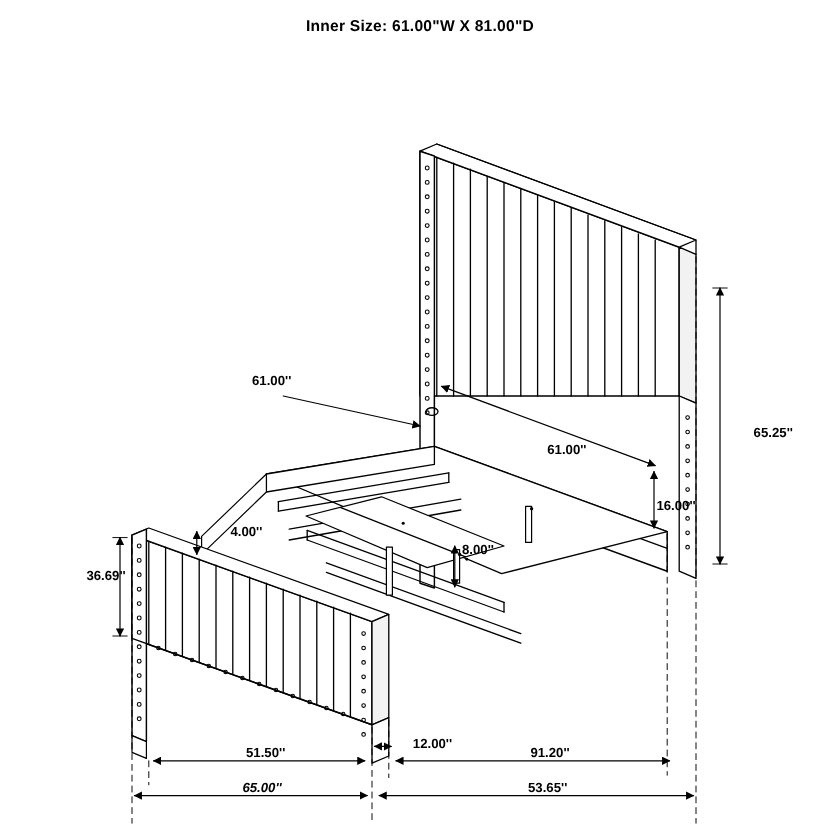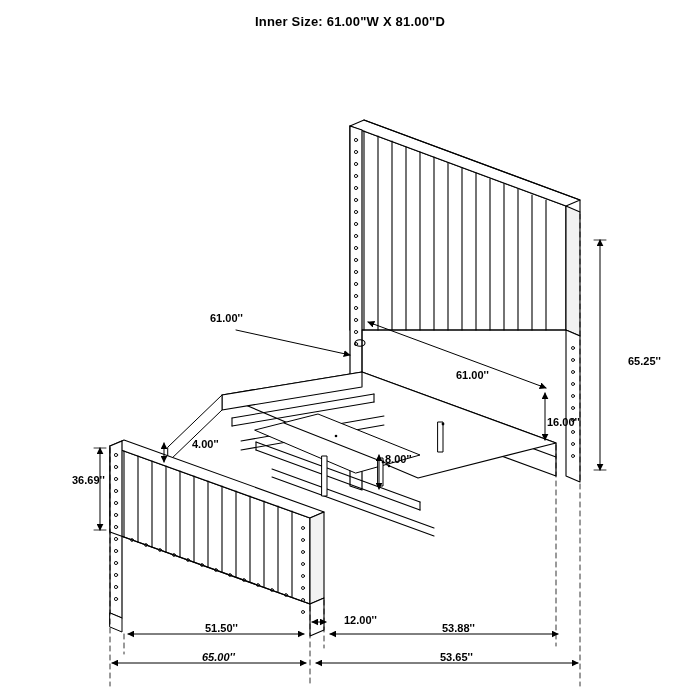--- a/index.html
+++ b/index.html
@@ -296,19 +296,19 @@
   <div class="dim-label" style="left:329px; top:453px;margin-left:36px;">8.00''</div>
 
   <div class="dim-label" style="left:172px; top:438px;">4.00''</div>
 
   <div class="dim-label" style="left:52px; top:474px;">36.69''</div>
 
   <div class="dim-label" style="left:185px; top:622px;">51.50''</div>
 
   <div class="dim-label" style="left:324px; top:614px;">12.00''</div>
 
-  <div class="dim-label" style="left:422px; top:622px;">53.88''</div>
+  <div class="dim-label" style="left:422px; top:622px;">91.20''</div>
 
   <div class="dim-label" style="left:182px; top:651px;font-style:italic;">65.00''</div>
 
   <div class="dim-label" style="left:420px; top:651px;">53.65''</div>
 
 </div>
 
 </body></html>

